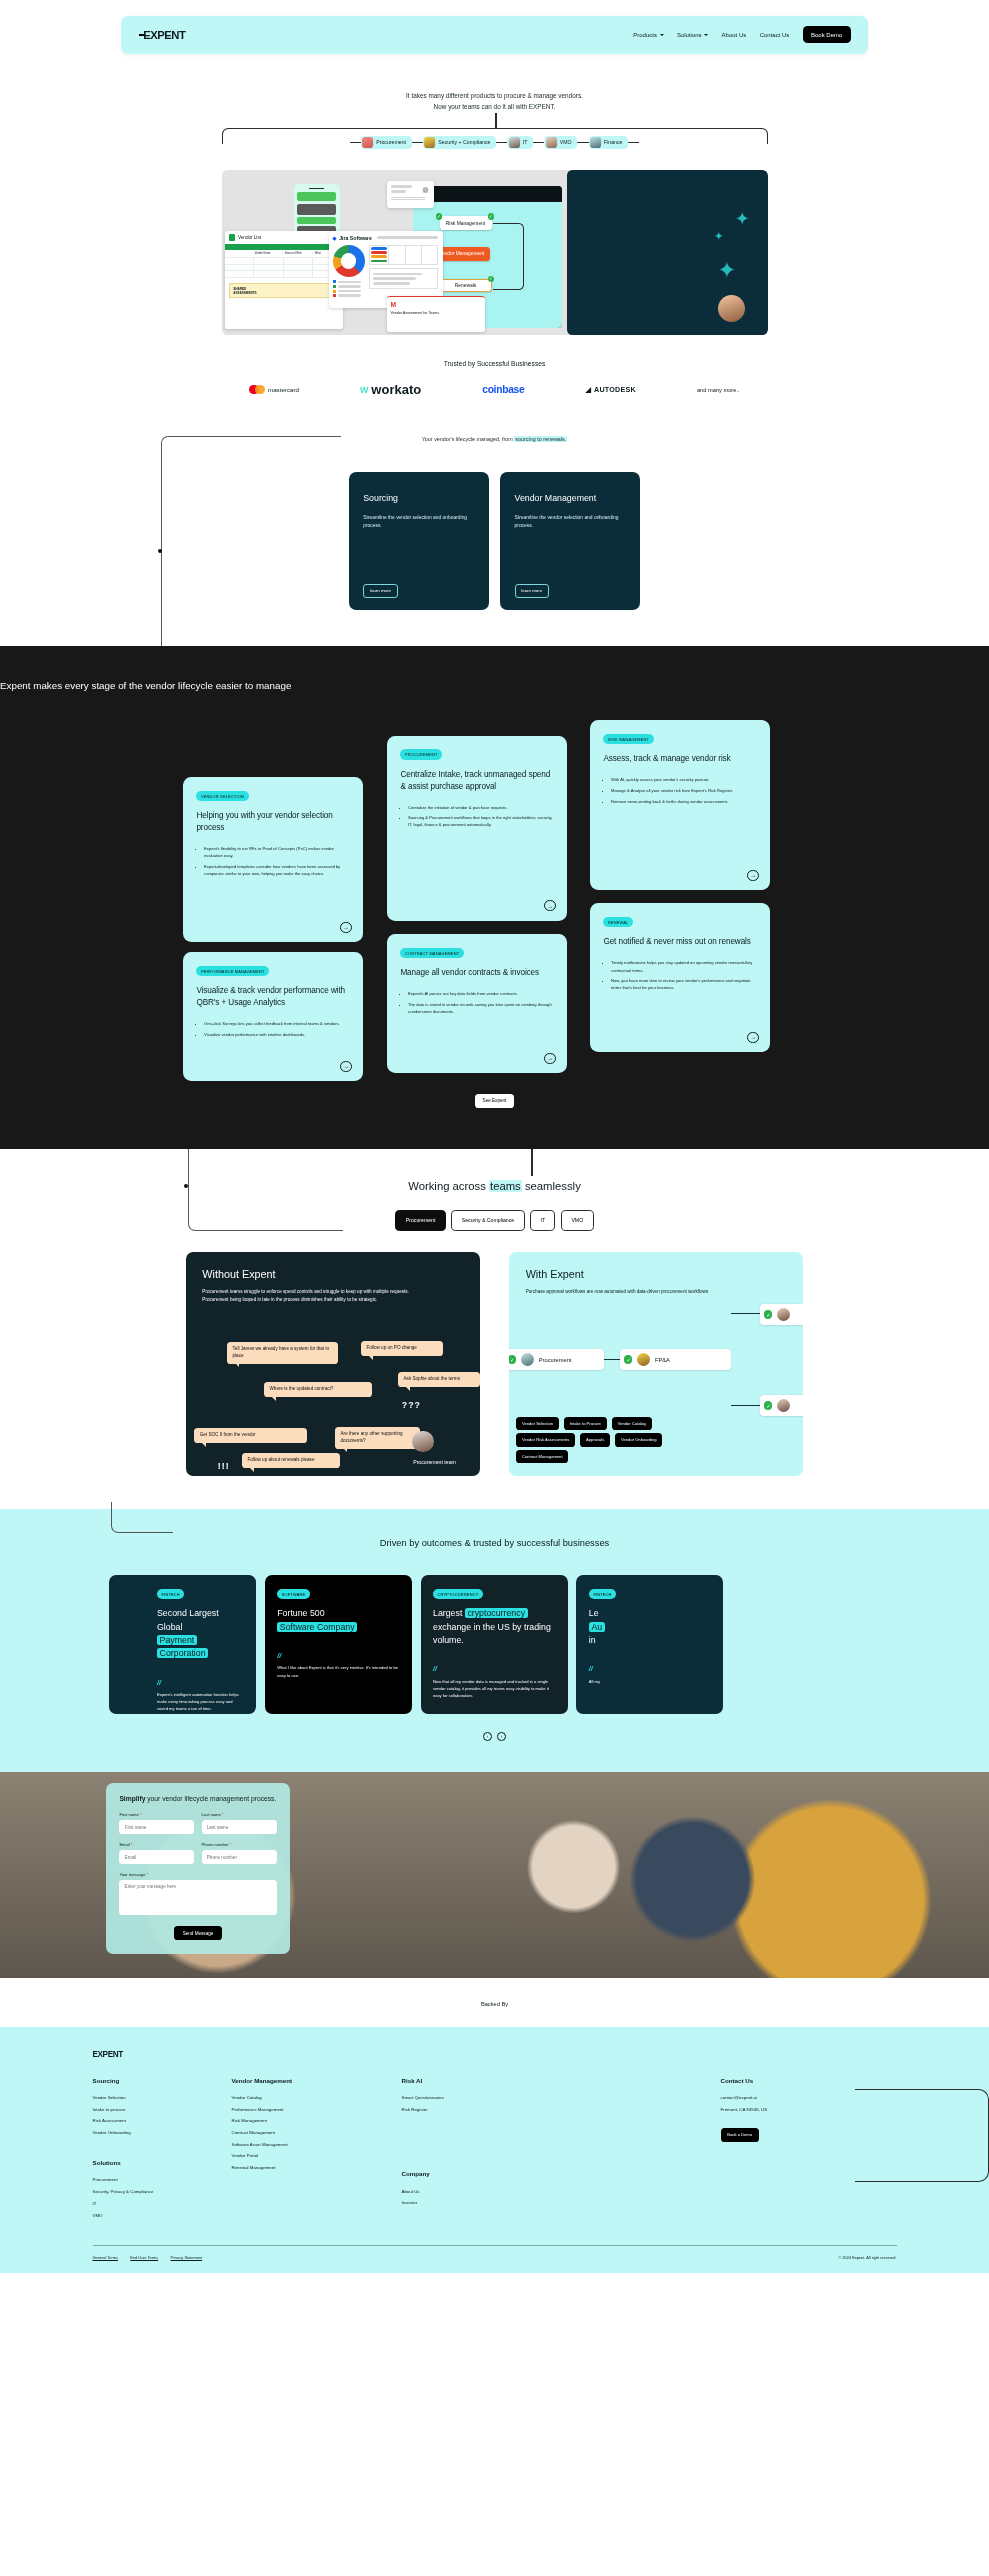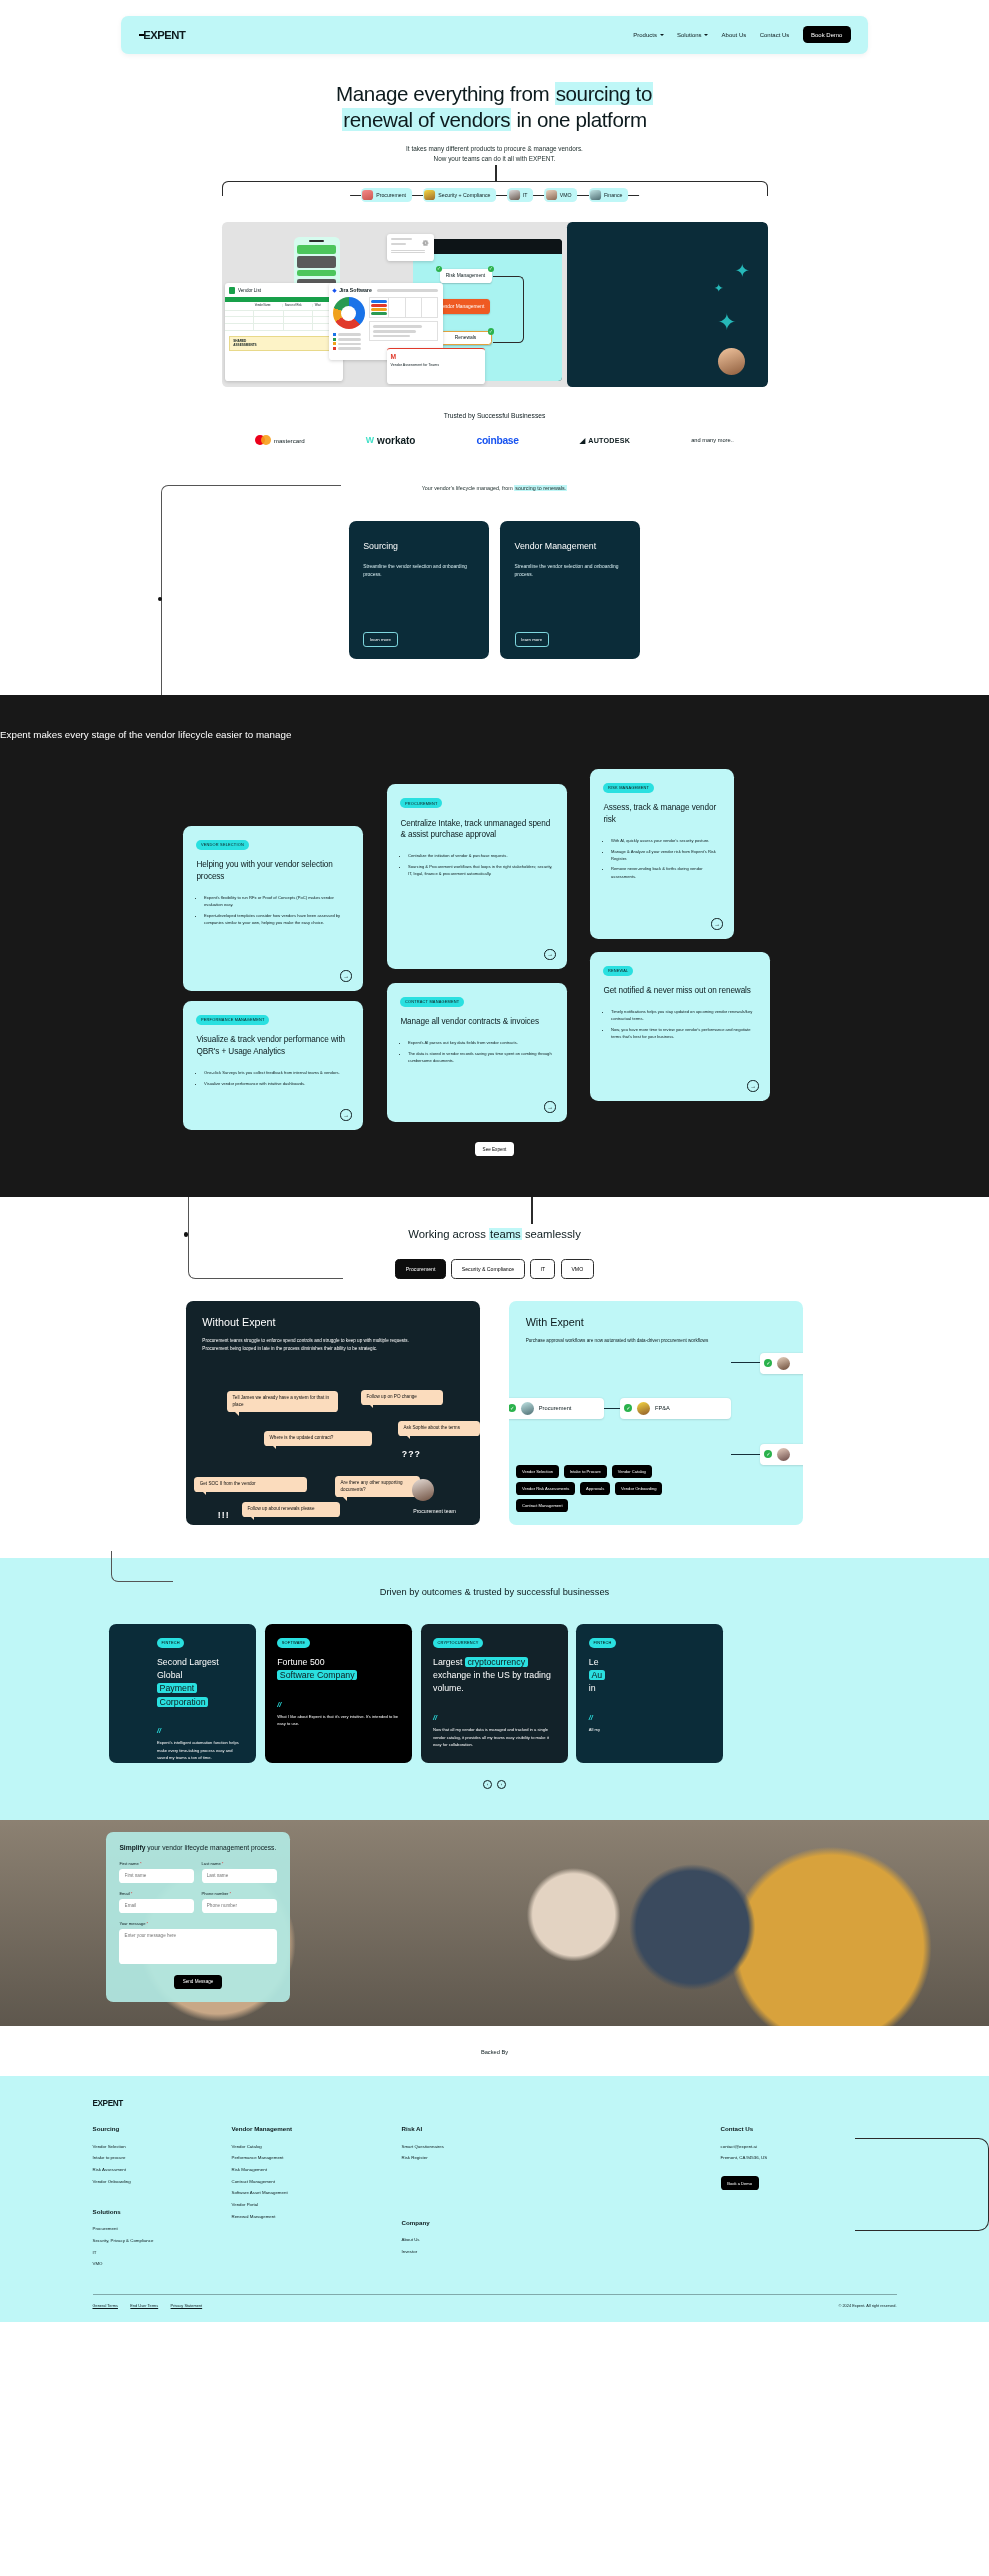--- a/index.html
+++ b/index.html
@@ -192,24 +192,20 @@
           </a>
         <a href="#">
             <span>Contact Us</span>
           </a>
         <button class="btn-demo">Book Demo</button>
       </div>
     </div>
   </div>
 
   <div class="hero">
-    <h1>
-      <span>Manage everything from </span><span class="hl">sourcing to</span><br>
-      <span class="hl">renewal of vendors</span><span> in one platform</span>
-    </h1>
     <p>
       <span>It takes many different products to procure &amp; manage vendors.</span><br>
       <span>Now your teams can do it all with EXPENT.</span>
     </p>
   </div>
 
   <div class="flow-top">
     <div class="flow-line" style="left:495px; top:0; width:0.5px; height:15.5px;"></div>
     <div class="flow-line" style="left:222px; top:15.5px; width:546px; height:15.5px; border-bottom:none; border-radius:6.2px 6.2px 0 0;"></div>
     <div class="pill-row">
@@ -385,21 +381,21 @@
     <div class="logos">
       <div class="logo-item">
           <span class="mc">
             <i class="r"></i>
             <i class="o"></i>
           </span>
           <span style="font-size:6.2px;">mastercard</span>
         </div>
       <div class="logo-item">
           <span class="wk">W</span>
-          <span style="font-size:10px;font-weight:600;">workato</span>
+          <span style="font-size:13px;font-weight:600;">workato</span>
         </div>
       <div class="logo-item cb">coinbase</div>
       <div class="logo-item">
           <span style="font-weight:800;">◢</span>
           <span class="ad">AUTODESK</span>
         </div>
       <div class="logo-item" style="font-size:5.7px;font-weight:400;">and many more..</div>
     </div>
   </div>
 
@@ -438,21 +434,21 @@
       <div class="lc-card" style="left:204px; top:15.5px; width:180px; height:185px;">
         <span class="tag">PROCUREMENT</span>
         <h3>Centralize Intake, track unmanaged spend &amp; assist purchase approval</h3>
         <ul>
           <li>Centralize the initiation of vendor &amp; purchase requests.</li>
           <li>Sourcing &amp; Procurement workflows that loops in the right stakeholders; security, IT, legal, finance &amp; procurement automatically.</li>
         </ul>
         <button class="arrow-btn">→</button>
       </div>
 
-      <div class="lc-card" style="left:407px; top:0; width:144px; height:170px;">
+      <div class="lc-card" style="left:407px; top:0; width:180px; height:170px;">
         <span class="tag">RISK MANAGEMENT</span>
         <h3>Assess, track &amp; manage vendor risk</h3>
         <ul>
           <li>With AI, quickly assess your vendor's security posture.</li>
           <li>Manage &amp; Analyze all your vendor risk from Expent's Risk Register.</li>
           <li>Remove never-ending back &amp; forths during vendor assessments.</li>
         </ul>
         <button class="arrow-btn">→</button>
       </div>
 

